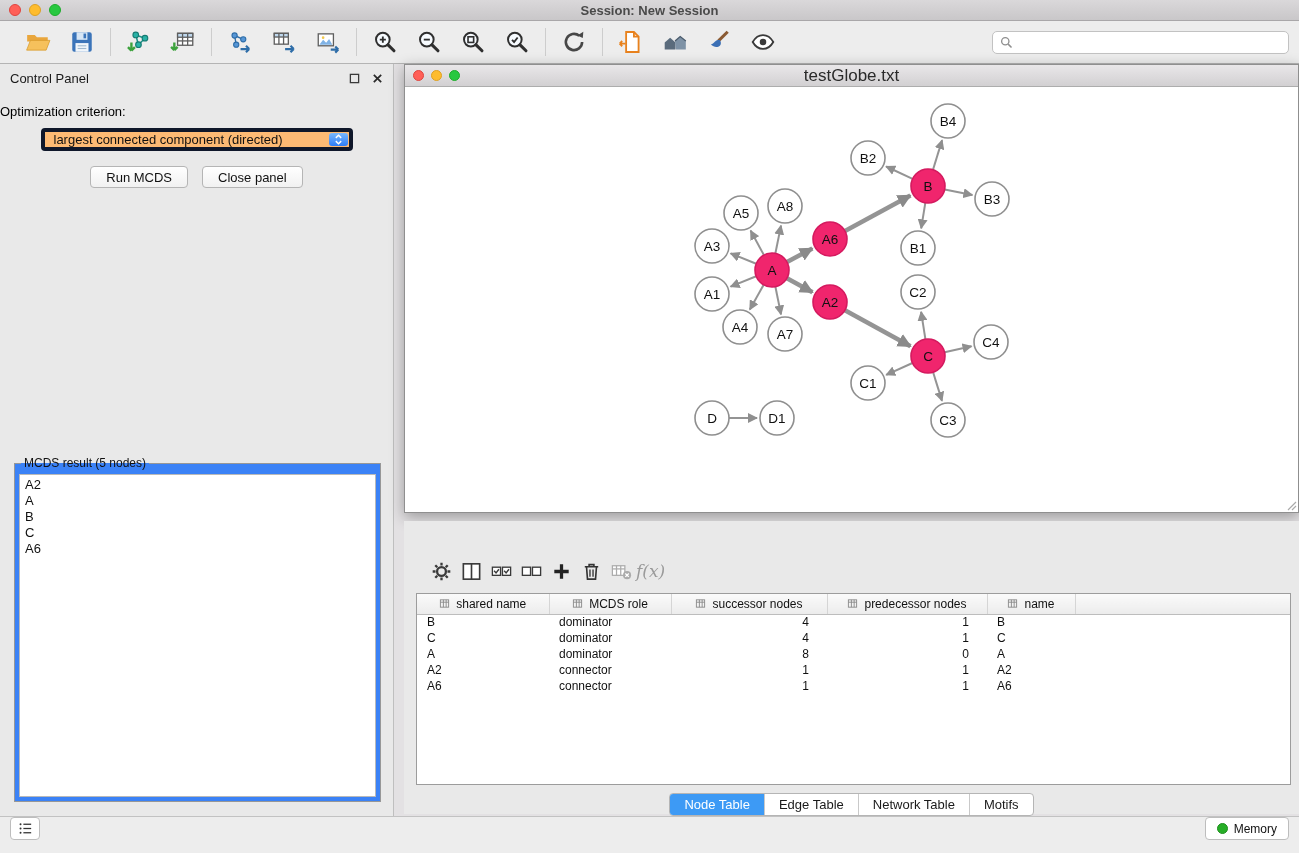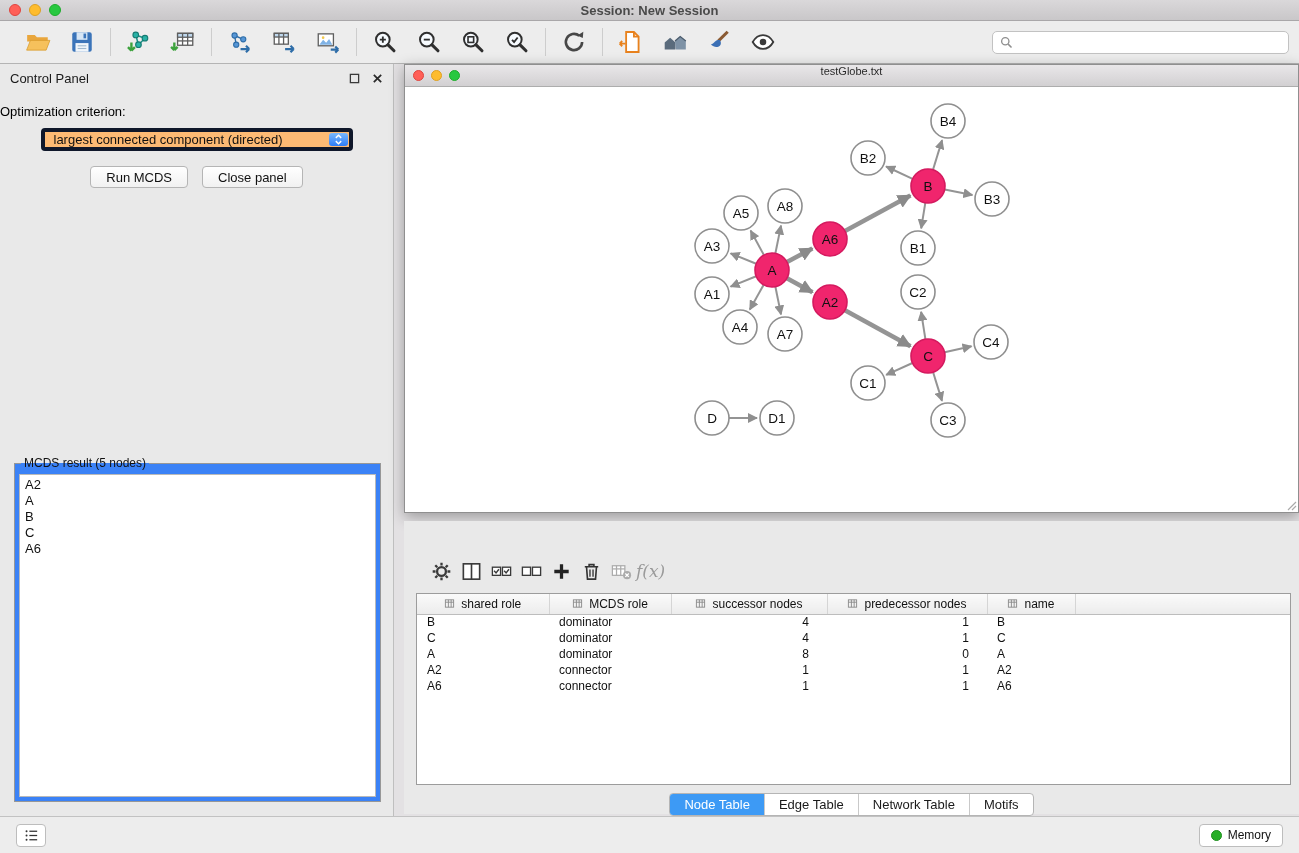--- a/index.html
+++ b/index.html
@@ -39,21 +39,21 @@
   .dropdown .stepper{position:absolute;right:1px;top:1px;bottom:1px;width:19px;border-radius:3px;background:linear-gradient(#7AB8FD,#2E7EF8);display:flex;align-items:center;justify-content:center}
   .btn-row{display:flex;justify-content:center;gap:14px;margin-top:15px}
   .mac-btn{height:22px;padding:0 15px;background:linear-gradient(#FFFFFF,#F1F1F1);border:1px solid #B5B5B5;border-radius:4px;font-size:13px;color:#111;display:flex;align-items:center;cursor:pointer}
   .result-fieldset{position:absolute;left:14px;right:12px;top:392px;bottom:14px;border:1px solid #979797;padding:4px;background:#3b82f6}
   .result-fieldset legend{font-size:12px;color:#111;padding:0 3px;margin-left:2px}
   .result-list{width:100%;height:100%;background:#fff;border:1px solid #B9B9B9;overflow:auto;font-size:13px;color:#111;padding:2px 5px}
   .result-item{line-height:16px;cursor:default}
 
   
   .net-window{position:absolute;left:404px;top:64px;width:895px;height:449px;background:#fff;border:1px solid #8F8F8F;box-shadow:0 4px 14px rgba(0,0,0,.32)}
-  .net-titlebar{height:22px;background:linear-gradient(#E9E7E9,#D2D0D2);border-bottom:1px solid #ADADAD;position:relative;display:flex;align-items:flex-start;justify-content:center;font-size:11px;color:#2a2a2a}
+  .net-titlebar{height:22px;background:linear-gradient(#E9E7E9,#D2D0D2);border-bottom:1px solid #ADADAD;position:relative;display:flex;align-items:center;justify-content:center;font-size:17px;color:#2a2a2a}
   .net-traffic{position:absolute;left:8px;top:5px;display:flex;gap:7px}
   .net-traffic .light{width:11px;height:11px}
   .net-canvas{position:absolute;left:0;top:22px;width:893px;height:425px;background:#fff;overflow:hidden}
   .net-canvas svg{display:block}
   .grip{position:absolute;right:1px;bottom:1px}
 
   
   .table-panel{position:absolute;left:404px;top:521px;width:895px;height:293px;background:#E9E9E9}
   .tp-toolbar{position:absolute;left:14px;top:30px;height:40px;display:flex;align-items:center;padding:0 8px}
   .tp-toolbar .tb-btn svg{width:23px;height:23px}
@@ -61,21 +61,21 @@
   .tp-table-wrap{position:absolute;left:12px;right:8px;top:72px;height:192px;border:1px solid #9C9C9C;background:#fff;overflow:hidden}
   table{border-collapse:collapse;width:100%;font-size:12px;color:#111;table-layout:fixed}
   thead th{background:linear-gradient(#FAFAFA,#ECECEC);border-right:1px solid #D5D5D5;border-bottom:1px solid #BDBDBD;font-weight:normal;height:20px;overflow:hidden}
   thead th:last-child{border-right:none}
   .th-inner{display:flex;align-items:center;justify-content:center;gap:6px}
   tbody td{height:16px;padding:0 10px;white-space:nowrap;overflow:hidden}
   tbody td.num{text-align:right;padding-right:18px}
   .tp-tabs-row{position:absolute;left:0;right:0;top:269px;display:flex;justify-content:center}
 
   
-  .statusbar{position:absolute;left:0;bottom:0;right:0;height:37px;background:#EDEDED;border-top:1px solid #C2C2C2;display:flex;align-items:center;padding:0 16px}
+  .statusbar{position:absolute;left:0;bottom:0;right:0;height:37px;background:#EDEDED;border-top:1px solid #C2C2C2;display:flex;padding:0 10px}
   .status-left-btn{width:30px;height:23px;background:#fff;border:1px solid #BDBDBD;border-radius:4px;display:flex;align-items:center;justify-content:center;cursor:pointer}
   .memory-btn{margin-left:auto;height:23px;padding:0 11px;background:#fff;border:1px solid #BDBDBD;border-radius:4px;display:flex;align-items:center;gap:6px;font-size:12px;color:#111;cursor:pointer}
   .memory-dot{width:11px;height:11px;border-radius:50%;background:#27AE27;border:1px solid #1E8F1E}
 </style>
 </head>
 <body>
 
 <div class="titlebar">
   <div class="traffic">
     <div class="light red"></div>
@@ -472,21 +472,21 @@
             <th>
               <span class="th-inner">
                 <svg viewBox="0 0 12 12" width="11" height="11">
                   <g fill="none" stroke="#8A8A8A" stroke-width="1">
                     <rect x="1.5" y="2" width="9" height="8"></rect>
                     <line x1="1.5" y1="4.6" x2="10.5" y2="4.6"></line>
                     <line x1="4.8" y1="2" x2="4.8" y2="10"></line>
                     <line x1="7.8" y1="2" x2="7.8" y2="10"></line>
                   </g>
                 </svg>
-                <span>shared role</span>
+                <span>shared name</span>
               </span>
             </th>
             <th>
               <span class="th-inner">
                 <svg viewBox="0 0 12 12" width="11" height="11">
                   <g fill="none" stroke="#8A8A8A" stroke-width="1">
                     <rect x="1.5" y="2" width="9" height="8"></rect>
                     <line x1="1.5" y1="4.6" x2="10.5" y2="4.6"></line>
                     <line x1="4.8" y1="2" x2="4.8" y2="10"></line>
                     <line x1="7.8" y1="2" x2="7.8" y2="10"></line>

